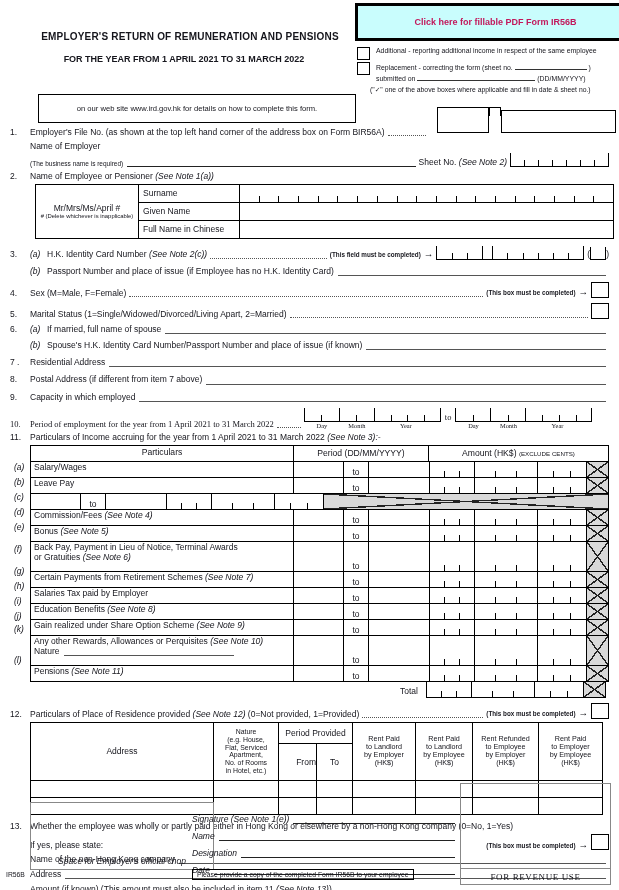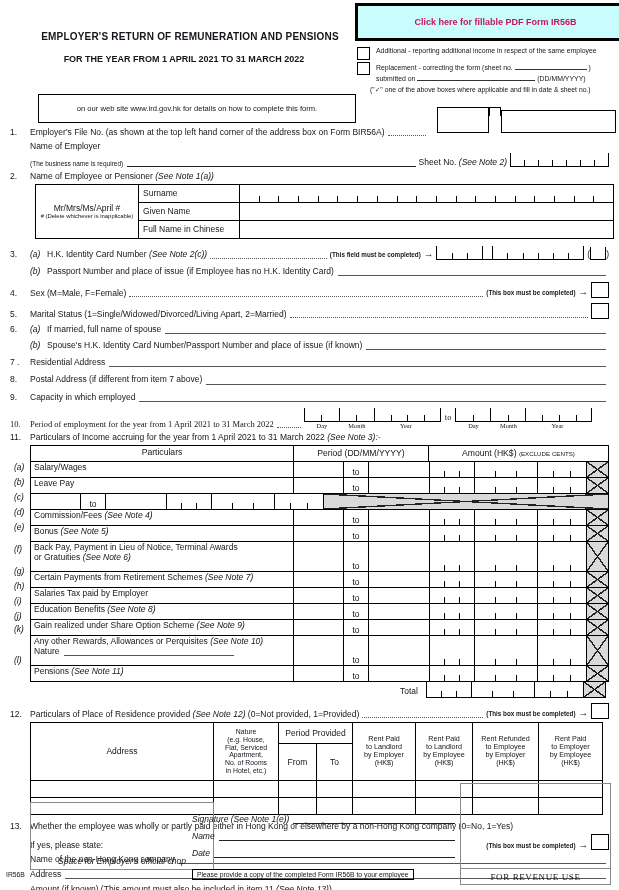--- a/index.html
+++ b/index.html
@@ -736,21 +736,21 @@
         <th rowspan="2" class="rhdr">Rent Refunded
 to Employee
 by Employer
 (HK$)</th>
         <th rowspan="2" class="rhdr">Rent Paid
 to Employer
 by Employee
 (HK$)</th>
       </tr>
       <tr>
-        <th style="height:36px;">From</th>
+        <th style="height:36px;text-align:right;">From</th>
         <th>To</th>
       </tr>
       <tr class="rbody">
         <td></td>
             <td></td>
         <td></td>
             <td></td>
         <td></td>
             <td></td>
         <td></td>
@@ -808,20 +808,24 @@
     <div class="sigrow">
       <span>Signature</span>&nbsp;
       <span>(See Note 1(e))</span>
       <span class="line" style="border-color:#222;"></span>
     </div>
     <div class="sigrow">
       <span>Name</span>
       <span class="line" style="border-color:#222;"></span>
     </div>
     <div class="sigrow">
+      <span>Designation</span>
+      <span class="line" style="border-color:#222;"></span>
+    </div>
+    <div class="sigrow">
       <span>Date</span>
       <span class="line" style="border-color:#222;"></span>
     </div>
   </div>
 
   <div class="abs copybox">Please provide a copy of the completed Form IR56B to your employee</div>
 
   <div class="abs offbox">
     <span class="offstrip">FOR REVENUE USE</span>
   </div>

